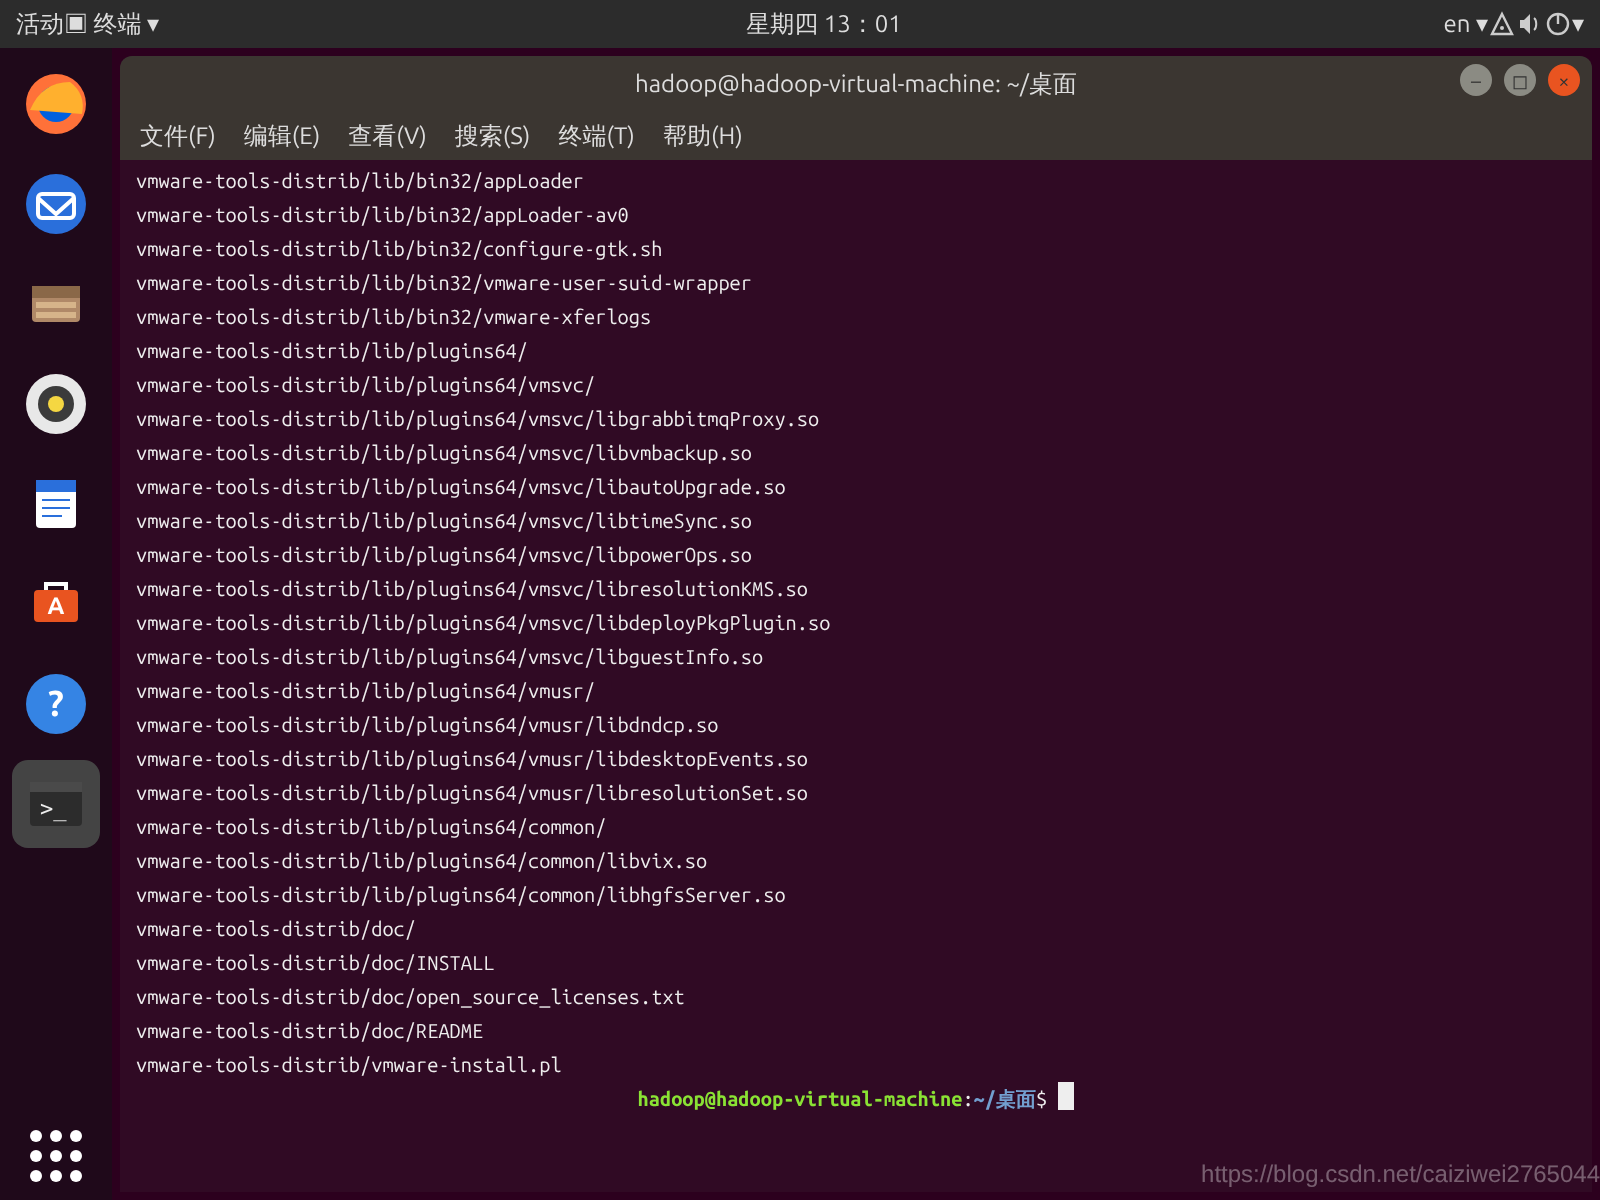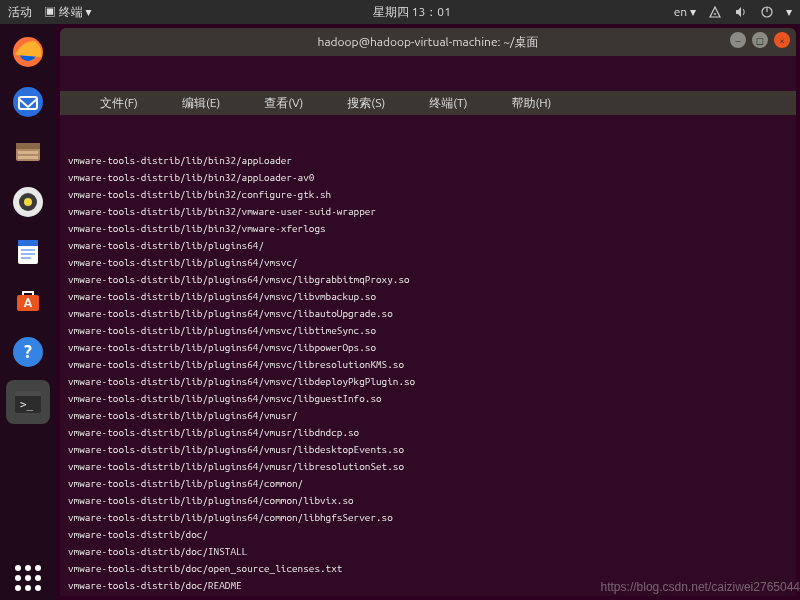--- a/index.html
+++ b/index.html
@@ -1,41 +1,41 @@
 <!DOCTYPE html>
 <html><head>
 <meta charset="utf-8">
 <style>
 * { margin: 0; padding: 0; box-sizing: border-box; }
 body { width: 800px; height: 600px; overflow: hidden; font-family: "Ubuntu", sans-serif; background: #2c001e; position: relative; }
 
 
 #top-panel { height: 24px; background: #2c2c2c; color: #ddd; display: flex; align-items: center; font-size: 12px; padding: 0 8px; justify-content: space-between; }
-#top-panel .left, #top-panel .center, #top-panel .right { display: flex; align-items: flex-end; gap: 12px; }
+#top-panel .left, #top-panel .center, #top-panel .right { display: flex; align-items: flex-end; }
 #top-panel .center { position: absolute; left: 50%; transform: translateX(-50%); margin-left: 12px; }
 #top-panel .icon { display: inline-flex; }
 
 
 #dock { position: absolute; left: 0; top: 24px; bottom: 0; width: 56px; background: rgba(30,10,25,.9); display: flex; flex-direction: column; align-items: center; padding-top: 6px; gap: 6px; }
 .dock-item { width: 44px; height: 44px; border-radius: 8px; display: flex; align-items: center; justify-content: center; font-size: 26px; cursor: pointer; }
 .dock-item.active { background: #444; }
 .dock-spacer { flex: 1; }
 .apps-grid { display: grid; grid-template-columns: repeat(3,6px); grid-template-rows: repeat(3,6px); gap: 4px; }
 .apps-grid span { width: 6px; height: 6px; background: #fff; border-radius: 50%; }
 
 
-#term-win { position: absolute; left: 60px; top: 28px; right: 4px; bottom: 4px; background: #300a24; border-radius: 6px 6px 0 0; display: flex; flex-direction: column; overflow: hidden; gap: 35px; }
+#term-win { position: absolute; left: 60px; top: 28px; right: 4px; bottom: 4px; background: #300a24; border-radius: 6px 6px 0 0; display: flex; flex-direction: column; overflow: hidden; }
 #term-titlebar { height: 28px; background: #3b3631; display: flex; align-items: center; justify-content: center; color: #ddd; font-size: 12px; position: relative; }
 #term-titlebar .wc { position: absolute; right: 6px; top: 4px; display: flex; gap: 6px; }
 .circle { width: 16px; height: 16px; border-radius: 50%; display: flex; align-items: center; justify-content: center; font-size: 10px; color: #333; }
 .c-min { background: #8b8b83; }
 .c-max { background: #8b8b83; }
 .c-close { background: #e95420; }
 #term-menubar { height: 24px; background: #3b3631; display: flex; align-items: center; gap: 14px; padding: 0 10px; color: #ddd; font-size: 12px; }
-#term-menubar span { cursor: pointer; margin-left: 30px; }
+#term-menubar span { cursor: pointer; }
 #term-body { flex: 1; padding: 2px 8px 6px 8px; font-family: "Ubuntu Mono","DejaVu Sans Mono",monospace; font-size: 10px; line-height: 17px; color: #eee; overflow: hidden; white-space: pre; }
 .prompt-user { color: #8ae234; font-weight: bold; }
 .prompt-path { color: #729fcf; font-weight: bold; }
 .prompt-dollar { color: #eee; }
 .cursor { display: inline-block; width: 8px; height: 14px; background: #eee; vertical-align: -2px; }
 
 #watermark { position: absolute; right: 0; bottom: 6px; color: rgba(255,255,255,.35); font-size: 12px; font-family: sans-serif; }
 </style>
 </head>
 <body>

